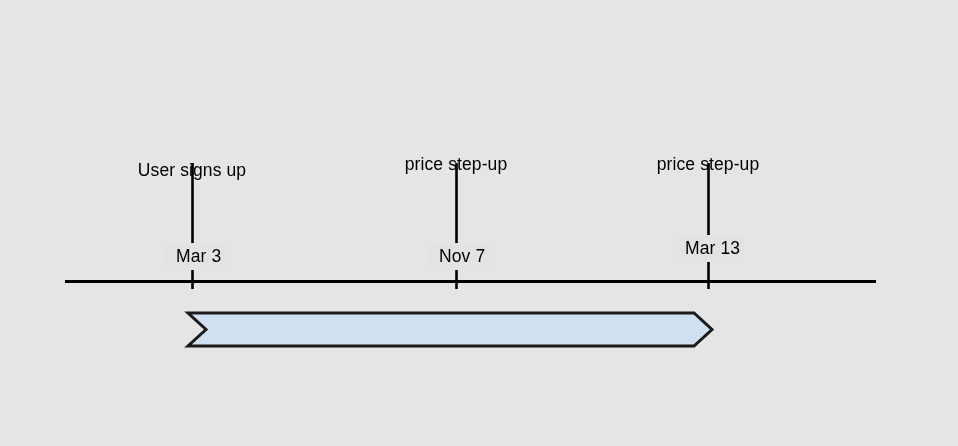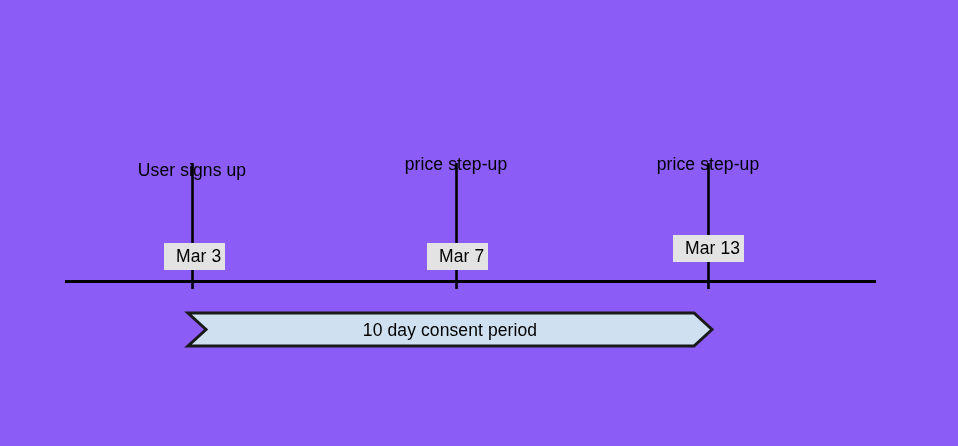--- a/index.html
+++ b/index.html
@@ -7,21 +7,21 @@
     padding: 0;
     background: #ffffff;
   }
   body {
     font-family: "Liberation Sans", sans-serif;
   }
   #canvas {
     position: relative;
     width: 958px;
     height: 446px;
-    background: #8b5cf6;
+    background: #e5e5e5;
     overflow: hidden;
   }
   #diagram-svg {
     position: absolute;
     left: 0;
     top: 0;
     width: 958px;
     height: 446px;
   }
   .event-title {
@@ -76,19 +76,18 @@
   <div class="event-title" style="left:306px; top:104px; width:300px;">
     <div>price step-up</div>
   </div>
 
   <div class="event-title" style="left:558px; top:104px; width:300px;">
     <div>price step-up</div>
   </div>
 
   <div class="date-chip" style="left:164px; top:243px;">Mar 3</div>
 
-  <div class="date-chip" style="left:427px; top:243px;">Mar 7</div>
+  <div class="date-chip" style="left:427px; top:243px;">Nov 7</div>
 
   <div class="date-chip" style="left:673px; top:235px;">Mar 13</div>
 
-  <div class="banner-label" style="left:300px; top:319px; width:300px;">10 day consent period</div>
 
 </div>
 
 </body></html>

